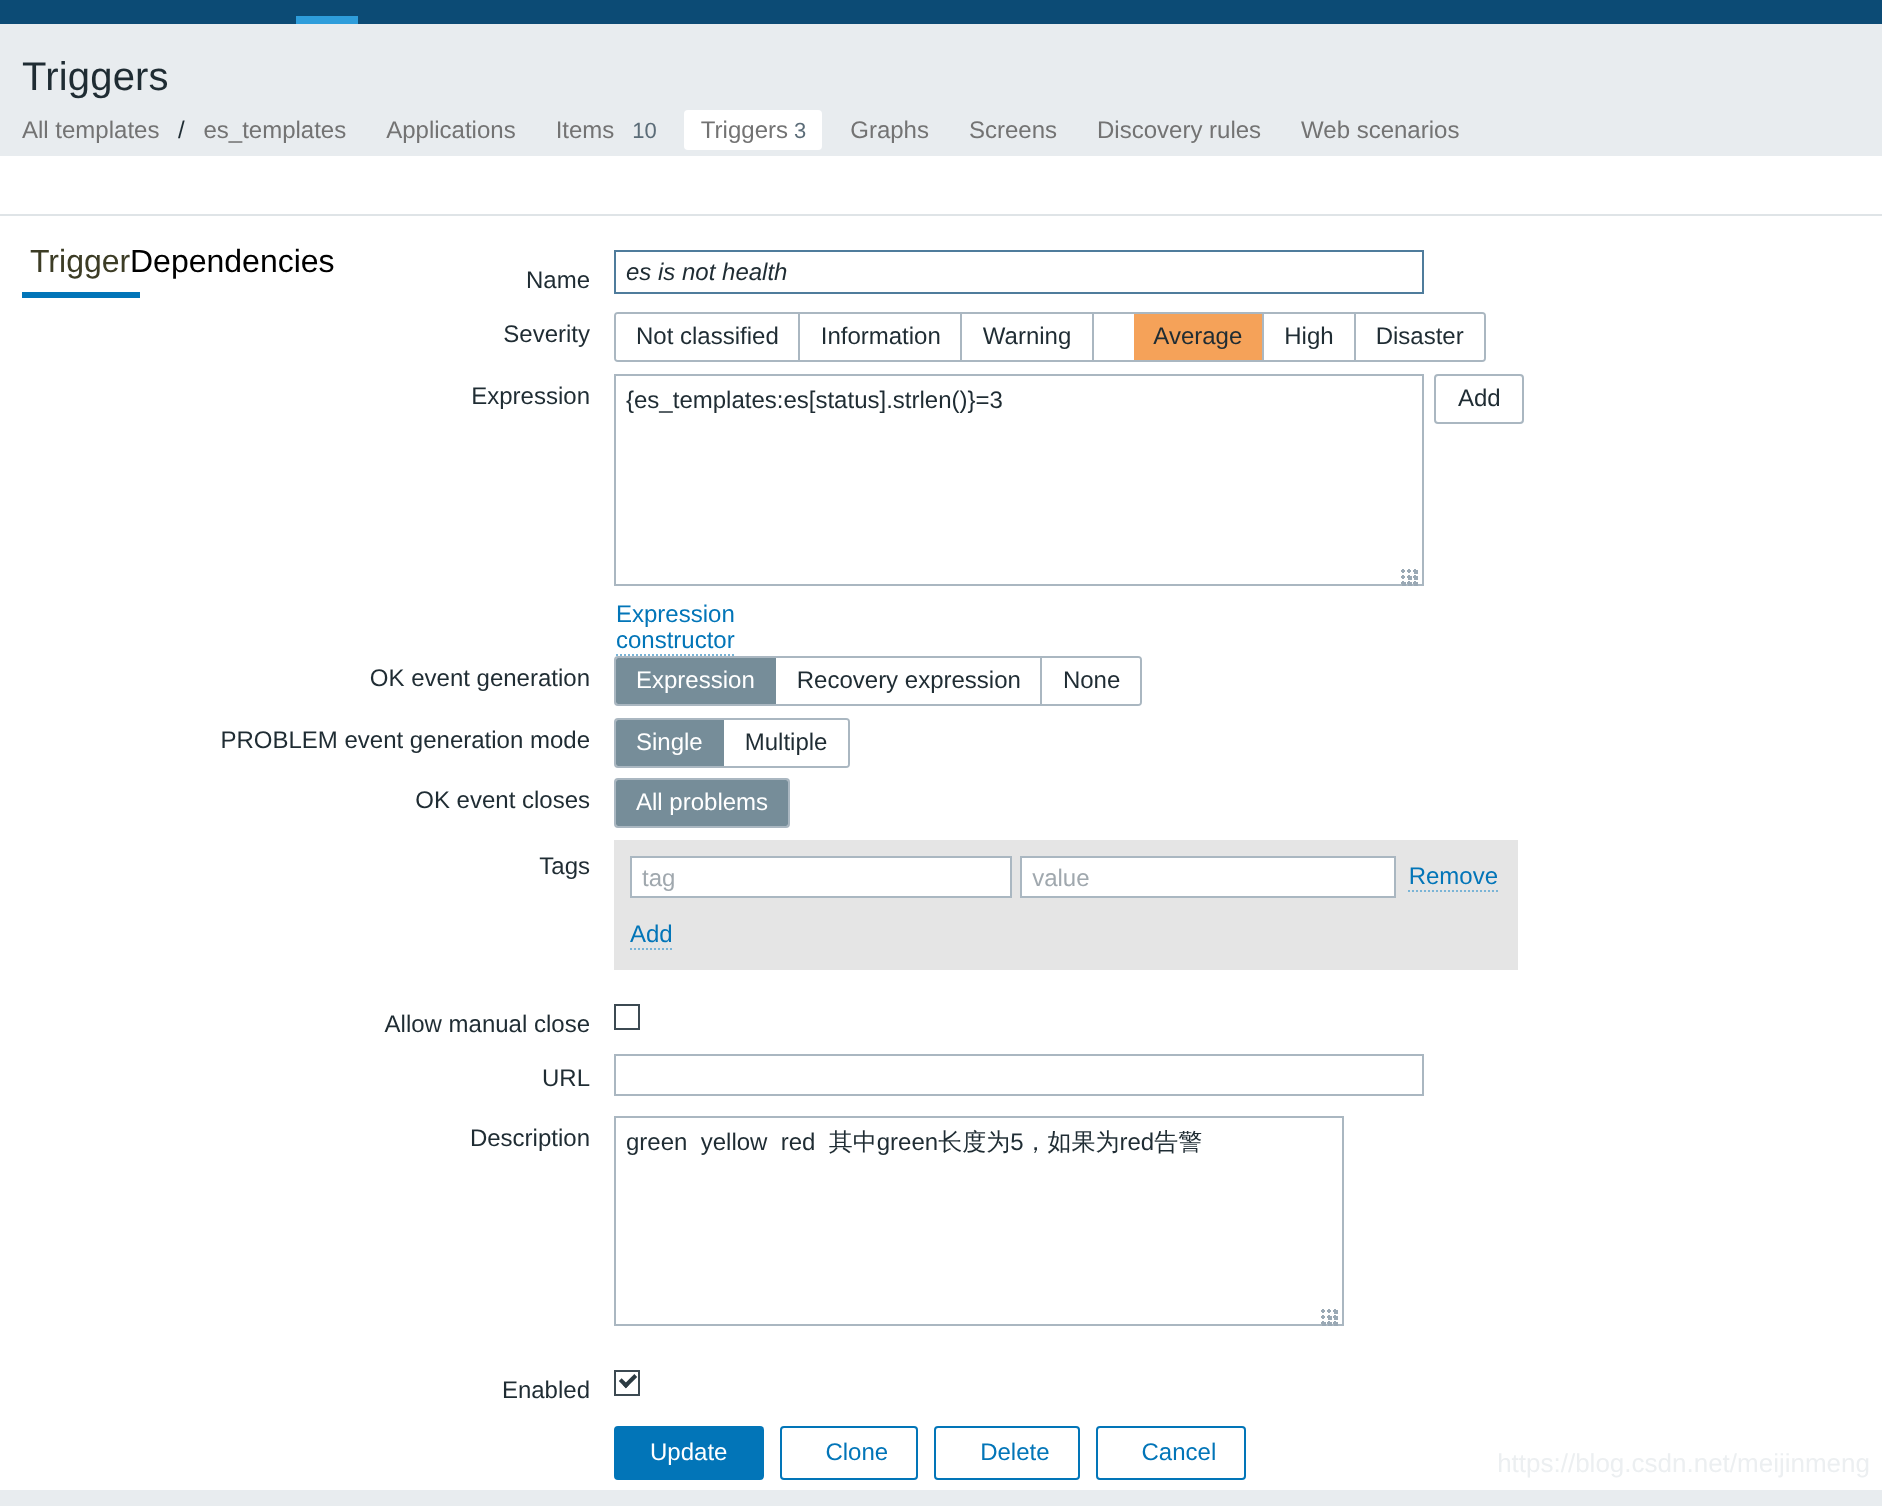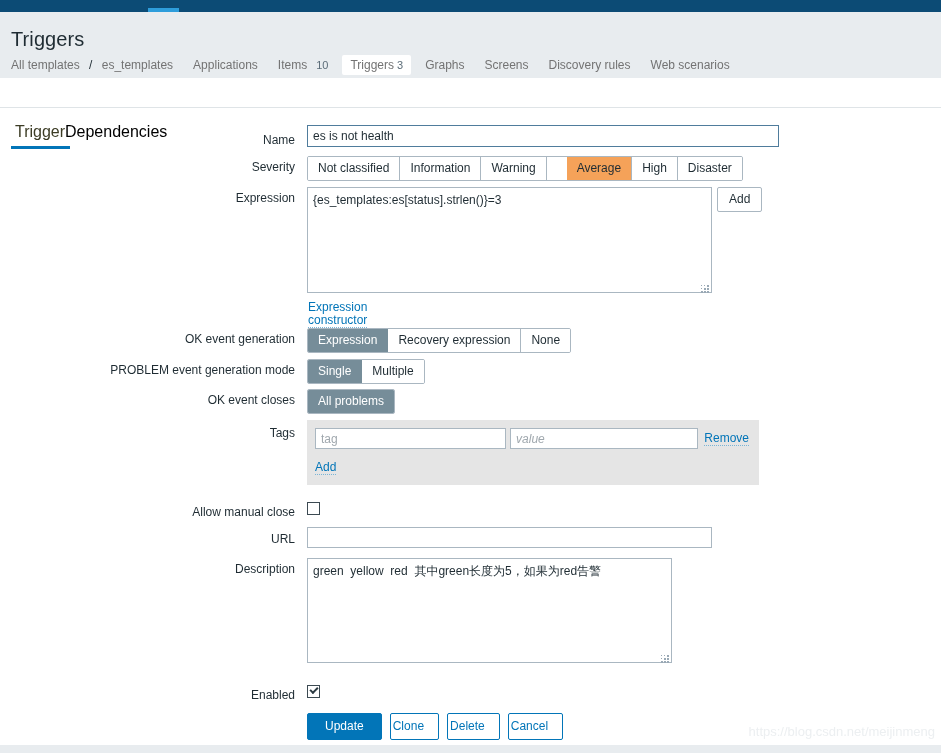--- a/index.html
+++ b/index.html
@@ -246,21 +246,21 @@
   .btn-primary {
     background: #0275b8;
     border: 1px solid #0275b8;
     color: #ffffff;
     padding: 5px 17px 6px 17px;
   }
   .btn-secondary {
     background: #ffffff;
     border: 1px solid #0275b8;
     color: #0275b8;
-    padding: 5px 14px 6px 2px;
+    padding: 5px 14px 6px 22px;
   }
 
   
   .dlink {
     color: #0275b8;
     font-size: 12px;
     text-decoration: none;
     border-bottom: 1px dotted #7ab4d6;
     cursor: pointer;
     display: inline-block;
@@ -373,21 +373,21 @@
   <div class="tab tab-dependencies">
     <span>Dependencies</span>
   </div>
 </div>
 
 <div class="form">
 
   <div class="row" style="top:18px;">
     <div class="lbl" style="top:8px;">Name</div>
     <div class="fld">
-      <input class="txt focused" type="text" style="width: 472px; height: 22px;" value="es is not health">
+      <input class="txt focused" type="text" style="width: 405px; height: 22px; font-style: italic;" value="es is not health">
     </div>
   </div>
 
   <div class="row" style="top:49px;">
     <div class="lbl" style="top:4px;">Severity</div>
     <div class="fld">
       <div class="seg">
         <div class="seg-item">Not classified</div>
         <div class="seg-item">Information</div>
         <div class="seg-item">Warning</div>
@@ -450,21 +450,21 @@
       </div>
     </div>
   </div>
 
   <div class="row" style="top:313px;">
     <div class="lbl" style="top:6px;">Tags</div>
     <div class="fld" style="left:307px;">
       <div class="tags-box">
         <div class="tags-line">
           <input class="txt" type="text" style="width: 200px; height: 21px;" placeholder="tag">
-          <input class="txt" type="text" style="width: 197px; height: 21px; margin-left: 4px; font-style: italic;" placeholder="value">
+          <input class="txt" type="text" style="width: 197px; height: 21px; margin-left: 4px;" placeholder="value">
           <a class="dlink" style="margin-left:6px;">Remove</a>
         </div>
         <div style="margin-top:11px;">
           <a class="dlink">Add</a>
         </div>
       </div>
     </div>
   </div>
 
   <div class="row" style="top:395px;">

